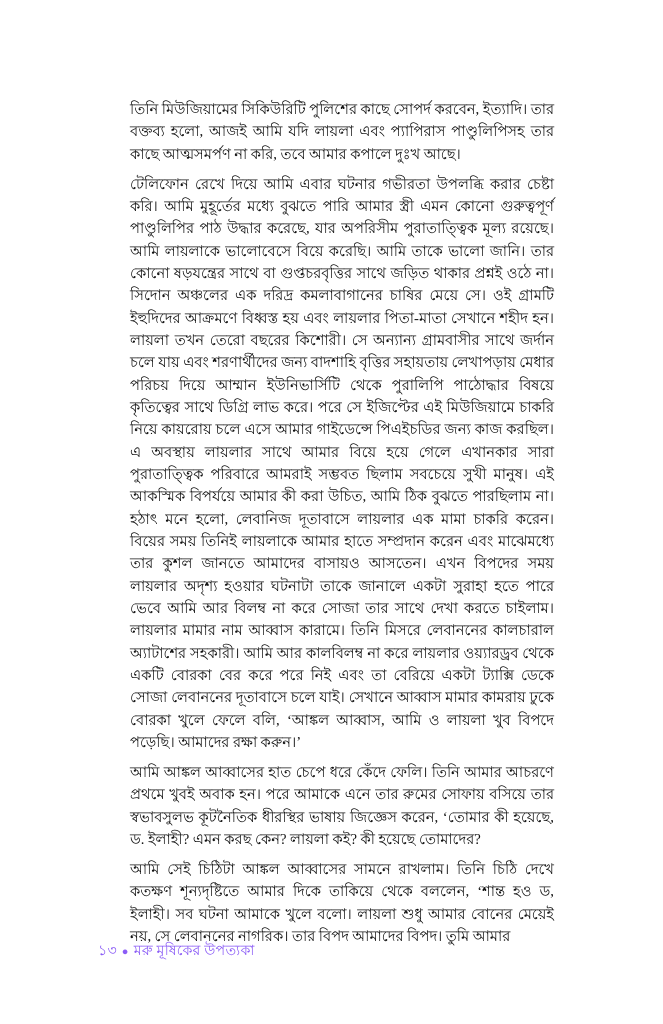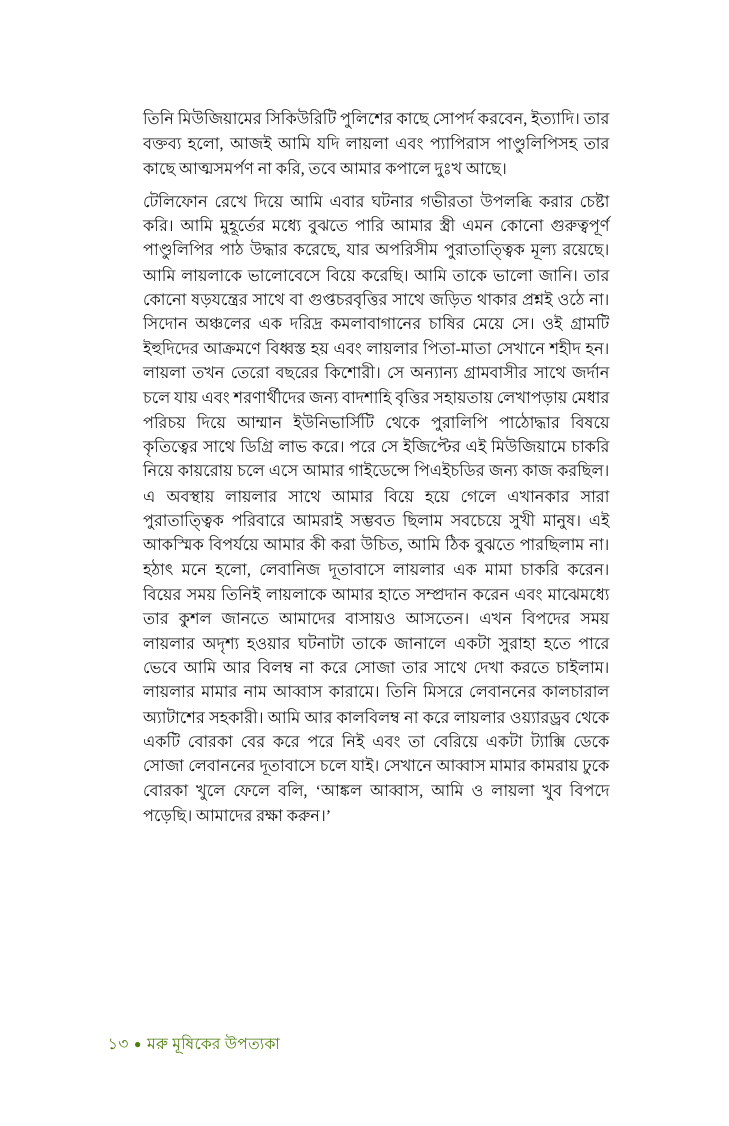--- a/index.html
+++ b/index.html
@@ -43,21 +43,21 @@
   }
   .para:last-of-type {
     margin-bottom: 0;
   }
   .footer {
     position: absolute;
     left: 94px;
     top: 940px;
     font-size: 14.2px;
     line-height: 20px;
-    color: #4d7c0f;
+    color: #8b5cf6;
     white-space: nowrap;
     letter-spacing: 0.2px;
   }
   .footer .pagenum { }
   .footer .dot {
     display: inline-block;
     margin: 0 5px;
     font-size: 11px;
     vertical-align: middle;
     position: relative;
@@ -66,19 +66,21 @@
   .footer .title { }
 </style>
 </head>
 <body>
 
 <div class="page">
 
   <div class="text-block">
     <p class="para">তিনি মিউজিয়ামের সিকিউরিটি পুলিশের কাছে সোপর্দ করবেন, ইত্যাদি। তার বক্তব্য হলো, আজই আমি যদি লায়লা এবং প্যাপিরাস পাণ্ডুলিপিসহ তার কাছে আত্মসমর্পণ না করি, তবে আমার কপালে দুঃখ আছে।</p>
     <p class="para">টেলিফোন রেখে দিয়ে আমি এবার ঘটনার গভীরতা উপলব্ধি করার চেষ্টা করি। আমি মুহূর্তের মধ্যে বুঝতে পারি আমার স্ত্রী এমন কোনো গুরুত্বপূর্ণ পাণ্ডুলিপির পাঠ উদ্ধার করেছে, যার অপরিসীম পুরাতাত্ত্বিক মূল্য রয়েছে। আমি লায়লাকে ভালোবেসে বিয়ে করেছি। আমি তাকে ভালো জানি। তার কোনো ষড়যন্ত্রের সাথে বা গুপ্তচরবৃত্তির সাথে জড়িত থাকার প্রশ্নই ওঠে না। সিদোন অঞ্চলের এক দরিদ্র কমলাবাগানের চাষির মেয়ে সে। ওই গ্রামটি ইহুদিদের আক্রমণে বিধ্বস্ত হয় এবং লায়লার পিতা-মাতা সেখানে শহীদ হন। লায়লা তখন তেরো বছরের কিশোরী। সে অন্যান্য গ্রামবাসীর সাথে জর্দান চলে যায় এবং শরণার্থীদের জন্য বাদশাহি বৃত্তির সহায়তায় লেখাপড়ায় মেধার পরিচয় দিয়ে আম্মান ইউনিভার্সিটি থেকে পুরালিপি পাঠোদ্ধার বিষয়ে কৃতিত্বের সাথে ডিগ্রি লাভ করে। পরে সে ইজিপ্টের এই মিউজিয়ামে চাকরি নিয়ে কায়রোয় চলে এসে আমার গাইডেন্সে পিএইচডির জন্য কাজ করছিল। এ অবস্থায় লায়লার সাথে আমার বিয়ে হয়ে গেলে এখানকার সারা পুরাতাত্ত্বিক পরিবারে আমরাই সম্ভবত ছিলাম সবচেয়ে সুখী মানুষ। এই আকস্মিক বিপর্যয়ে আমার কী করা উচিত, আমি ঠিক বুঝতে পারছিলাম না। হঠাৎ মনে হলো, লেবানিজ দূতাবাসে লায়লার এক মামা চাকরি করেন। বিয়ের সময় তিনিই লায়লাকে আমার হাতে সম্প্রদান করেন এবং মাঝেমধ্যে তার কুশল জানতে আমাদের বাসায়ও আসতেন। এখন বিপদের সময় লায়লার অদৃশ্য হওয়ার ঘটনাটা তাকে জানালে একটা সুরাহা হতে পারে ভেবে আমি আর বিলম্ব না করে সোজা তার সাথে দেখা করতে চাইলাম। লায়লার মামার নাম আব্বাস কারামে। তিনি মিসরে লেবাননের কালচারাল অ্যাটাশের সহকারী। আমি আর কালবিলম্ব না করে লায়লার ওয়্যারড্রব থেকে একটি বোরকা বের করে পরে নিই এবং তা বেরিয়ে একটা ট্যাক্সি ডেকে সোজা লেবাননের দূতাবাসে চলে যাই। সেখানে আব্বাস মামার কামরায় ঢুকে বোরকা খুলে ফেলে বলি, ‘আঙ্কল আব্বাস, আমি ও লায়লা খুব বিপদে পড়েছি। আমাদের রক্ষা করুন।’</p>
+    <p class="para">আমি আঙ্কল আব্বাসের হাত চেপে ধরে কেঁদে ফেলি। তিনি আমার আচরণে প্রথমে খুবই অবাক হন। পরে আমাকে এনে তার রুমের সোফায় বসিয়ে তার স্বভাবসুলভ কূটনৈতিক ধীরস্থির ভাষায় জিজ্ঞেস করেন, ‘তোমার কী হয়েছে, ড. ইলাহী? এমন করছ কেন? লায়লা কই? কী হয়েছে তোমাদের?</p>
+    <p class="para">আমি সেই চিঠিটা আঙ্কল আব্বাসের সামনে রাখলাম। তিনি চিঠি দেখে কতক্ষণ শূন্যদৃষ্টিতে আমার দিকে তাকিয়ে থেকে বললেন, ‘শান্ত হও ড, ইলাহী। সব ঘটনা আমাকে খুলে বলো। লায়লা শুধু আমার বোনের মেয়েই নয়, সে লেবাননের নাগরিক। তার বিপদ আমাদের বিপদ। তুমি আমার</p>
   </div>
 
   <div class="footer">
     <span class="pagenum">১৩</span><span class="dot">●</span><span class="title">মরু মূষিকের উপত্যকা</span>
   </div>
 
 </div>
 
 </body></html>

